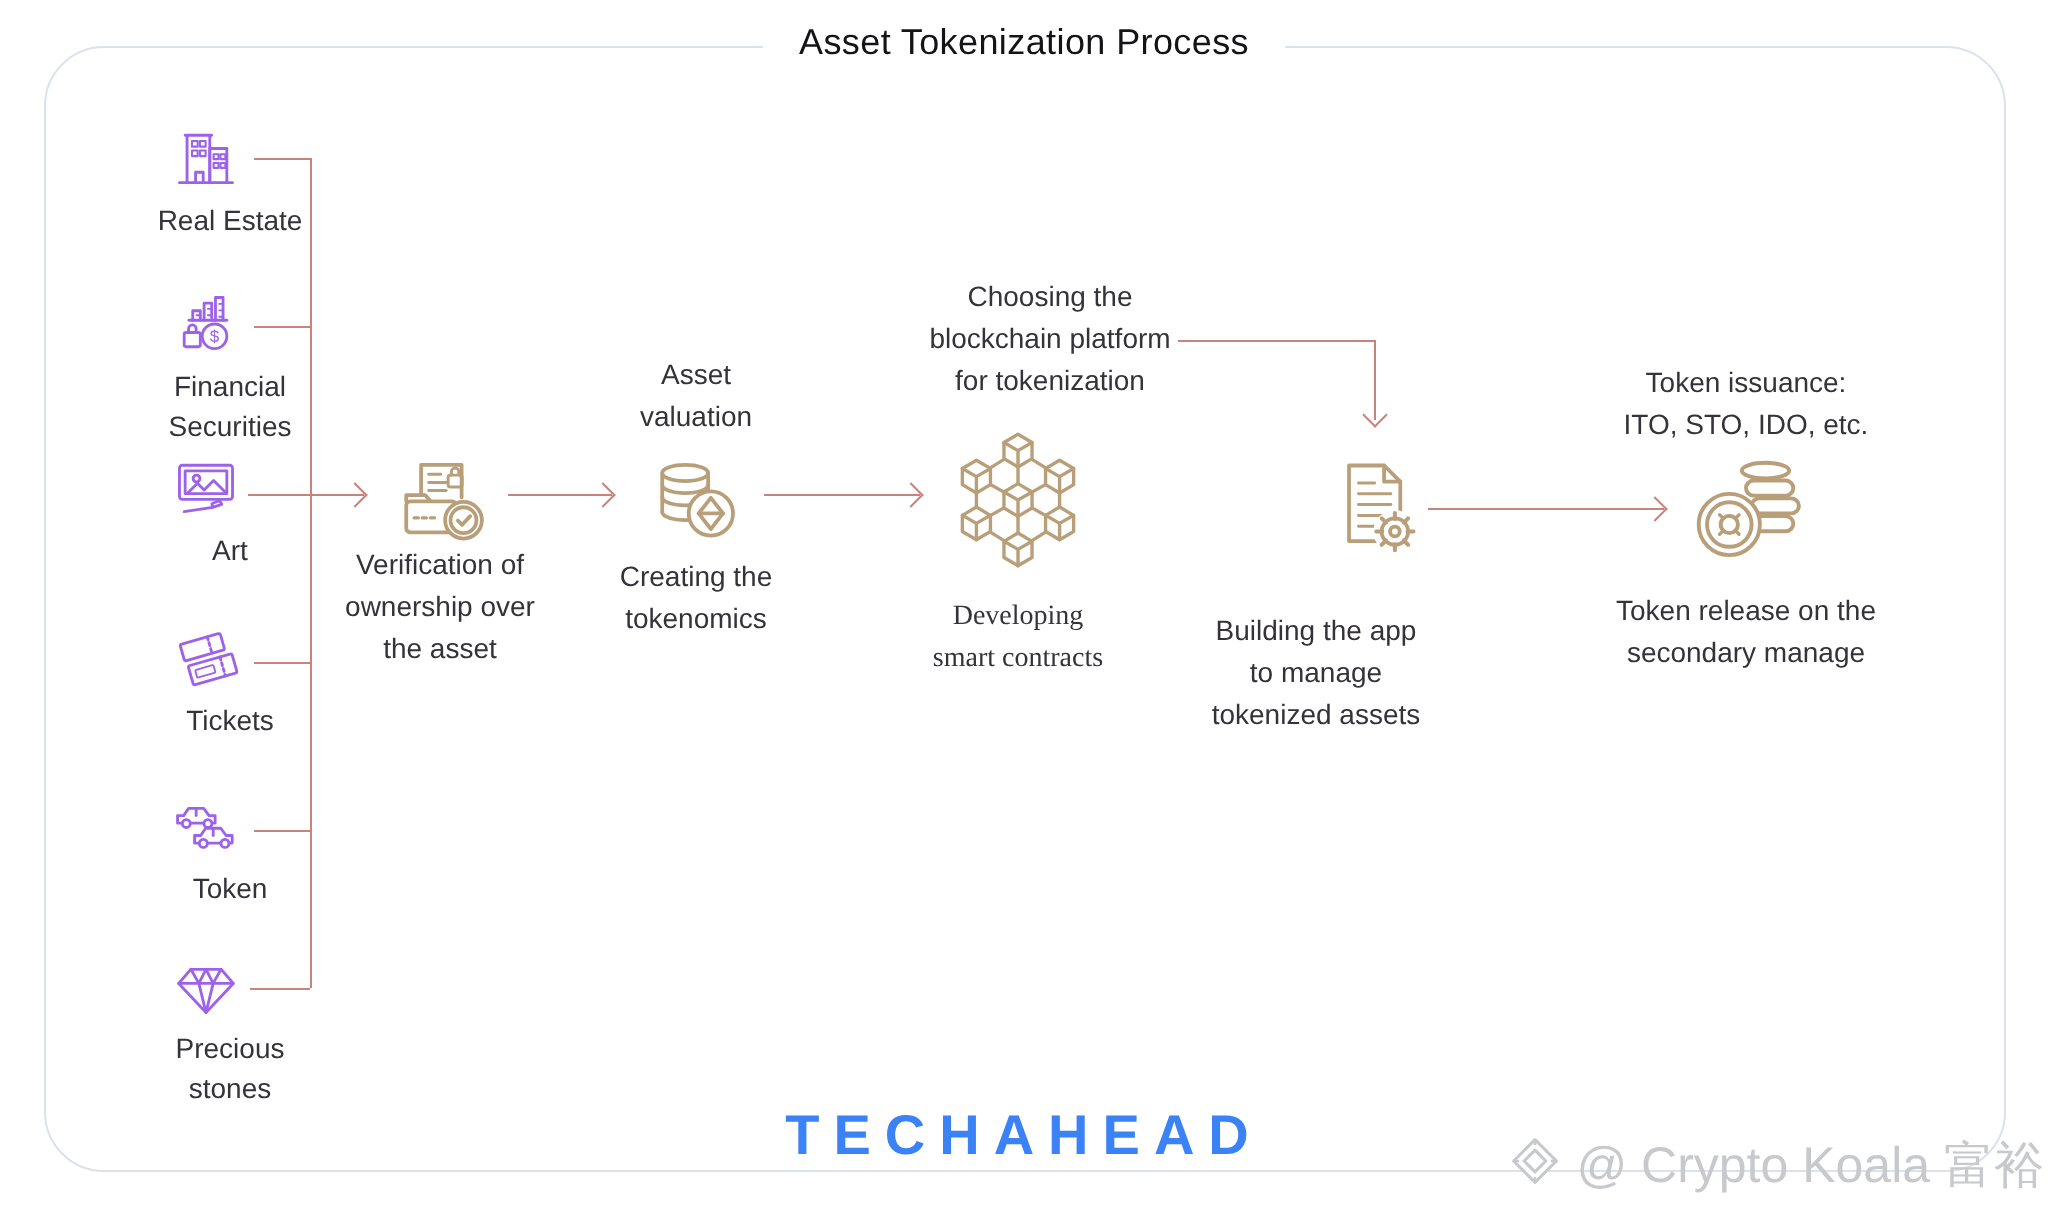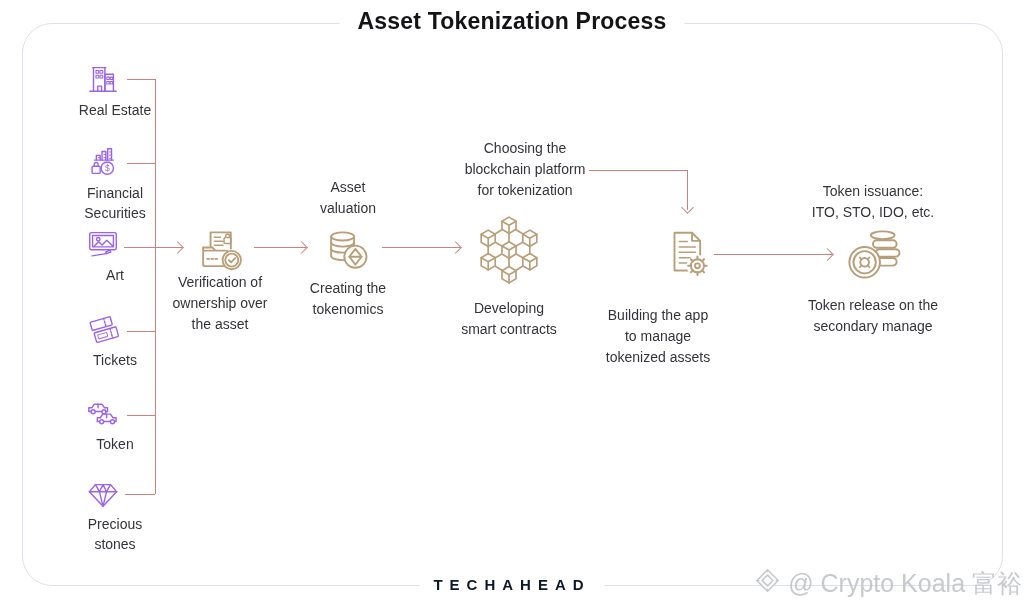--- a/index.html
+++ b/index.html
@@ -6,41 +6,41 @@
   body{
     width:1024px;height:609px;background:#ffffff;position:relative;overflow:hidden;
     font-family:"Liberation Sans","DejaVu Sans",sans-serif;color:#353339;
   }
   .frame{
     position:absolute;left:22px;top:23px;width:979px;height:561px;
     border:1px solid #dbe2ec;border-radius:30px;background:#fff;
   }
   .title{
     position:absolute;top:7px;left:50%;transform:translateX(-50%);
-    background:#fff;padding:0 18px;font-size:23px;line-height:28px;font-weight:700;
+    background:#fff;padding:0 18px;font-size:18px;line-height:28px;font-weight:400;
     color:#141417;white-space:nowrap;letter-spacing:.2px;z-index:5;
   }
   .asset{position:absolute;left:43px;width:120px;display:flex;flex-direction:column;align-items:center;gap:4px;z-index:3;}
   .asset .lbl{font-size:14px;line-height:1.4;text-align:center;white-space:pre-line;color:#353339;padding-left:24px;}
   .icon{display:block;line-height:0;}
   .purple{color:#9d62ea;}
   .tan{color:#b99f79;}
   svg{display:block;}
   .hline,.vline{position:absolute;background:#c9837c;z-index:1;}
   .hline{height:1px;}
   .vline{width:1px;}
   .chev{position:absolute;width:8px;height:8px;border-top:1.5px solid #c9837c;border-right:1.5px solid #c9837c;z-index:1;background:transparent;}
   .chev.right{transform:rotate(45deg);}
   .chev.down{transform:rotate(135deg);}
   .stepicon{position:absolute;z-index:3;}
   .steplabel{position:absolute;font-size:14px;line-height:1.5;text-align:center;white-space:pre-line;color:#353339;z-index:3;}
   .brand{
-    position:absolute;top:572px;left:50%;transform:translateX(-50%);
-    background:#fff;padding:0 14px;font-size:15px;line-height:26px;font-weight:700;
-    letter-spacing:7px;color:#0f172a;white-space:nowrap;z-index:5;
+    position:absolute;top:555px;left:50%;transform:translateX(-50%);
+    background:#fff;padding:0 14px;font-size:28px;line-height:26px;font-weight:700;
+    letter-spacing:7px;color:#3b82f6;white-space:nowrap;z-index:5;
   }
   .watermark{
     position:absolute;top:567px;right:2px;display:flex;gap:7px;
     font-size:25px;line-height:32px;color:#c7c9cd;white-space:nowrap;z-index:6;
   }
 </style>
 </head>
 <body>
 
 <div class="frame"></div>
@@ -213,21 +213,21 @@
     <path d="M30 11 46 21 46 39 30 49 14 39 14 21z"></path>
     <use href="#cube" transform="translate(30,11)"></use>
     <use href="#cube" transform="translate(46,21)"></use>
     <use href="#cube" transform="translate(46,39)"></use>
     <use href="#cube" transform="translate(30,49)"></use>
     <use href="#cube" transform="translate(14,39)"></use>
     <use href="#cube" transform="translate(14,21)"></use>
     <use href="#cube" transform="translate(30,30)"></use>
   </svg>
 </span>
-<div class="steplabel" style="left:434px;top:298px;width:150px;">Developing
+<div class="steplabel" style="left:434px;top:298px;width:150px;font-family:Liberation Serif, serif;">Developing
 smart contracts</div>
 
 <span class="stepicon icon tan" style="left:661px;top:226px;">
   <svg width="54" height="58" viewBox="0 0 40 43" fill="none" stroke="currentColor" stroke-width="1.4" stroke-linecap="round" stroke-linejoin="round">
     <path d="M10 33V5h13l6 6v22z"></path>
     <path d="M23 5v6h6"></path>
     <path d="M13.5 11.5h6M13.5 15.5h12M13.5 19.5h12M13.5 23.5h12M13.5 27.5h7" stroke-width="1.1"></path>
     <circle cx="27" cy="29.5" r="8" fill="#fff" stroke="none"></circle>
     <circle cx="27" cy="29.5" r="4.9"></circle>
     <circle cx="27" cy="29.5" r="1.8"></circle>

